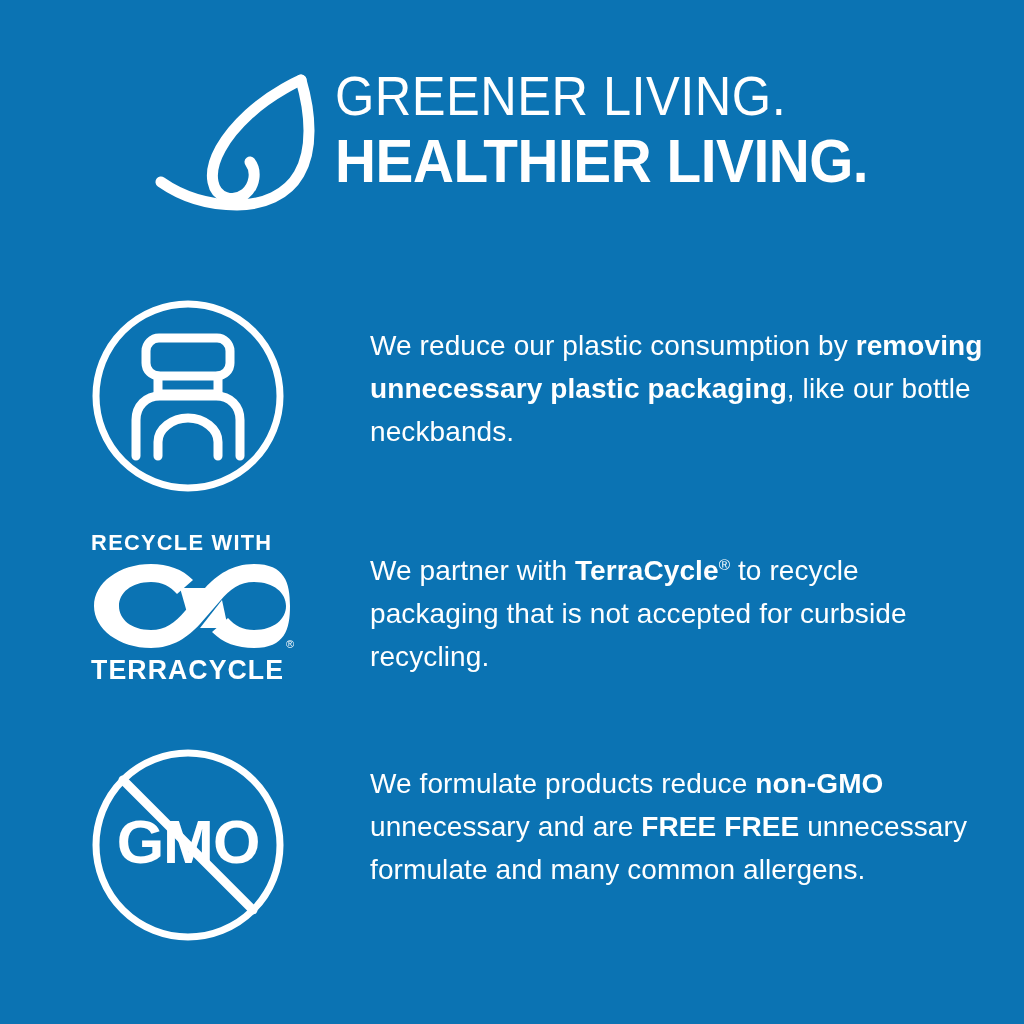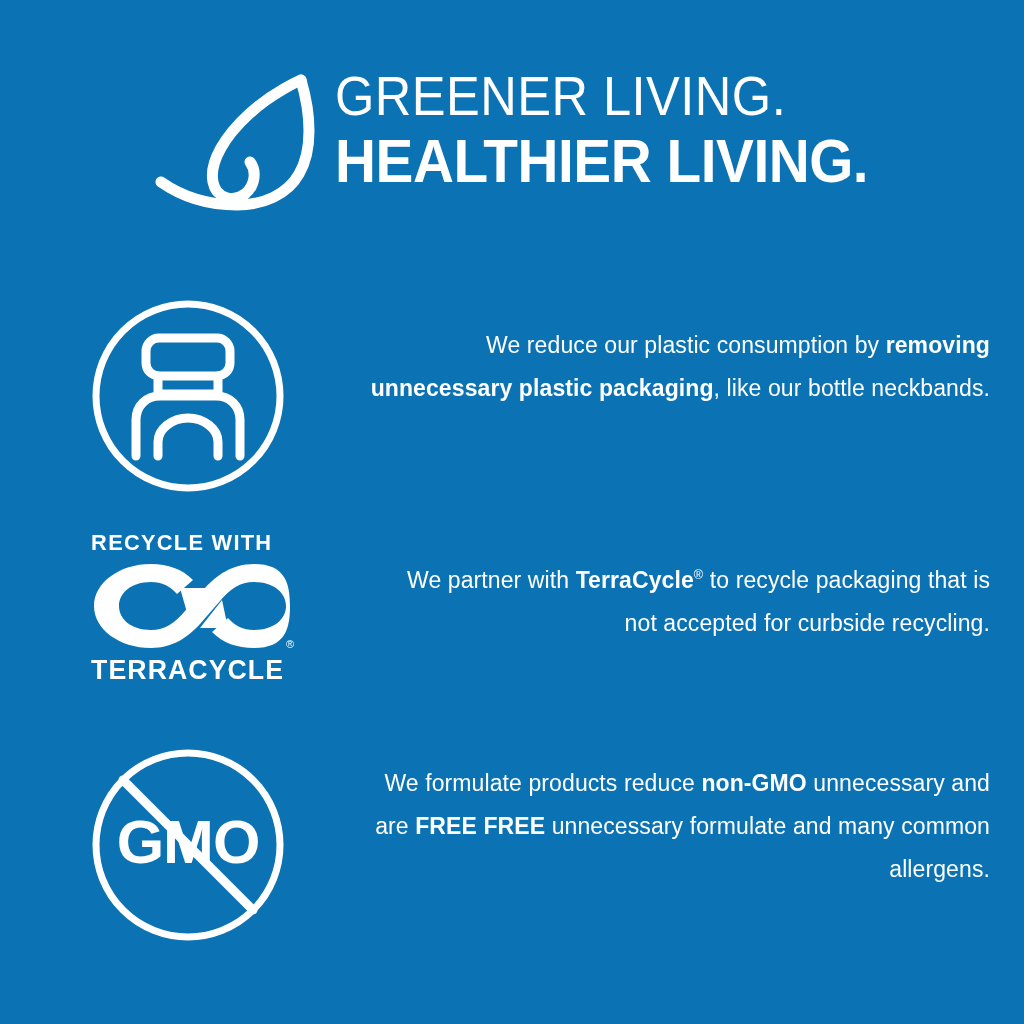--- a/index.html
+++ b/index.html
@@ -82,36 +82,35 @@
     left: 88px;
     top: 0;
   }
   .row-text {
     position: absolute;
     left: 370px;
     top: 0;
     width: 620px;
     color: #ffffff;
     font-family: "Liberation Sans", sans-serif;
-    font-size: 23px;
+    font-size: 28px;
     line-height: 43px;
     font-weight: 400;
     letter-spacing: 0.1px;
-    text-align: right;
   }
   .row-text b {
     font-weight: 700;
   }
   .row-text sup {
     font-size: 0.55em;
     vertical-align: super;
     line-height: 0;
   }
   #row-1 .row-text { top: 28px; }
-  #row-2 .row-text { top: 32px; }
+  #row-2 .row-text { top: 22px; }
   #row-3 .row-text { top: 17px; }
 
   
   #terracycle-logo {
     position: absolute;
     left: 88px;
     top: 4px;
     width: 208px;
     height: 180px;
     text-align: left;

